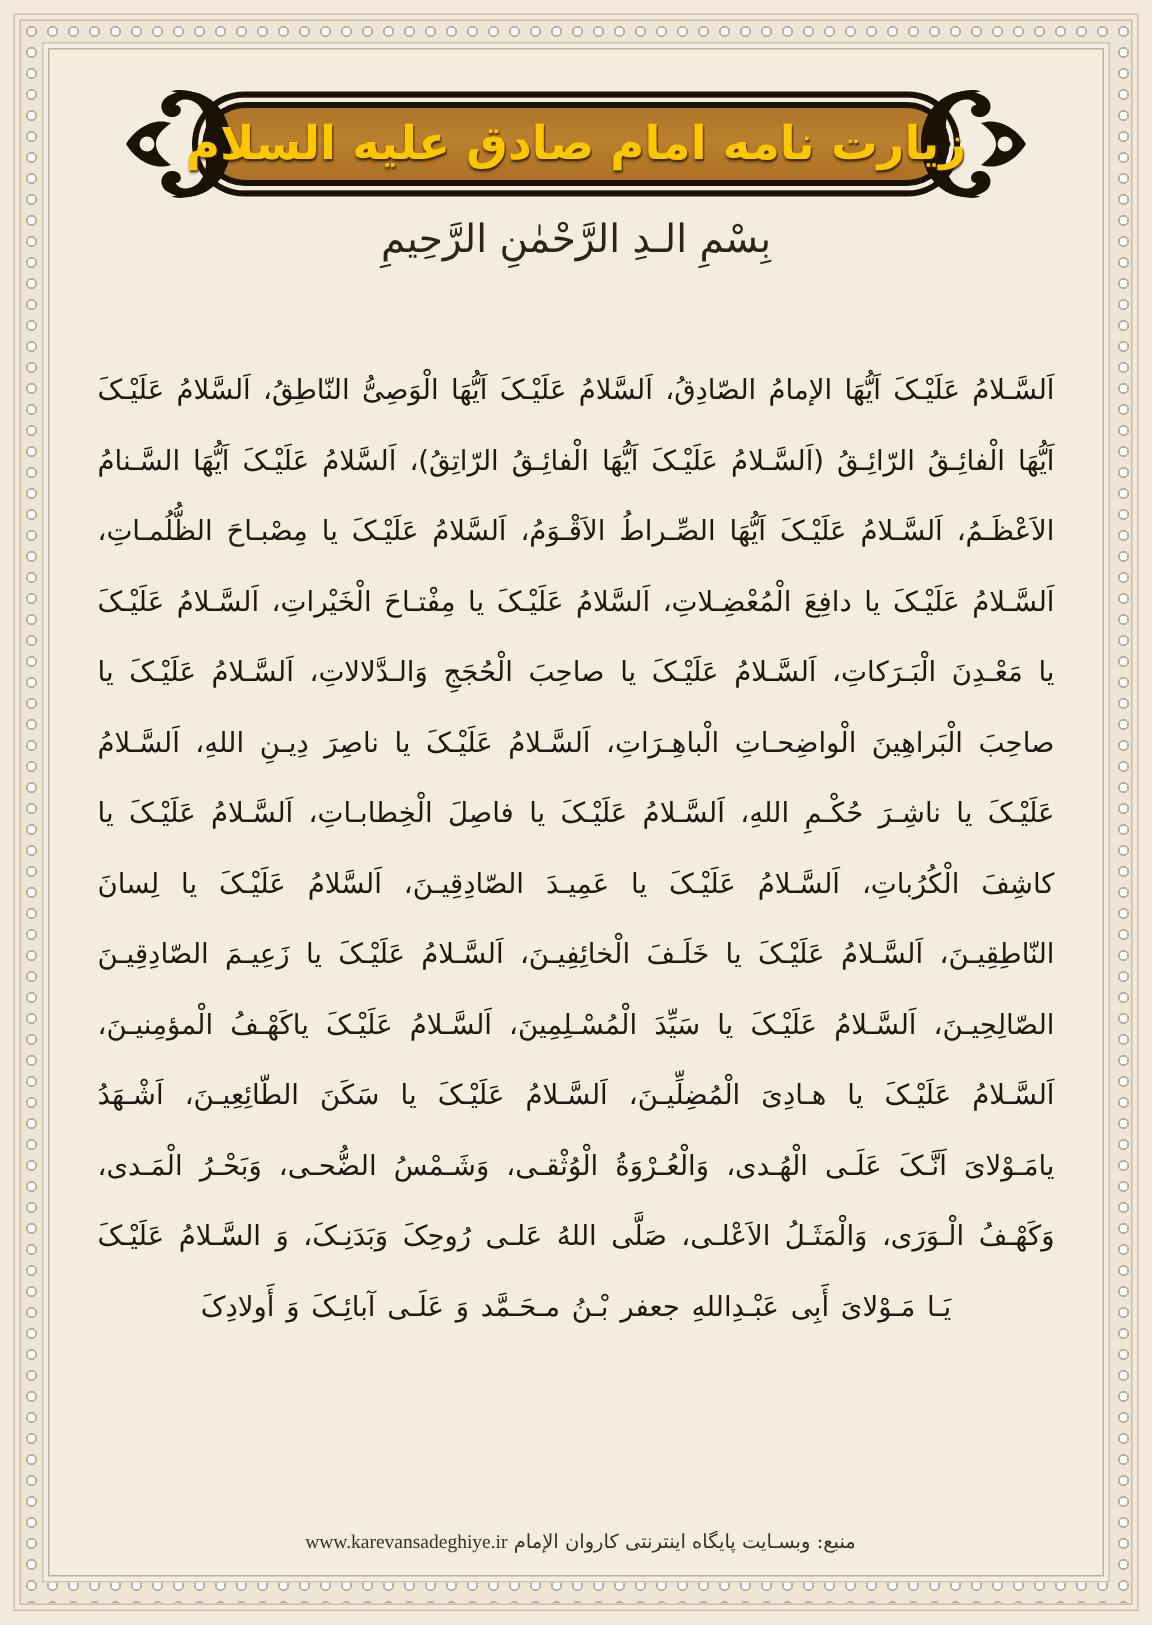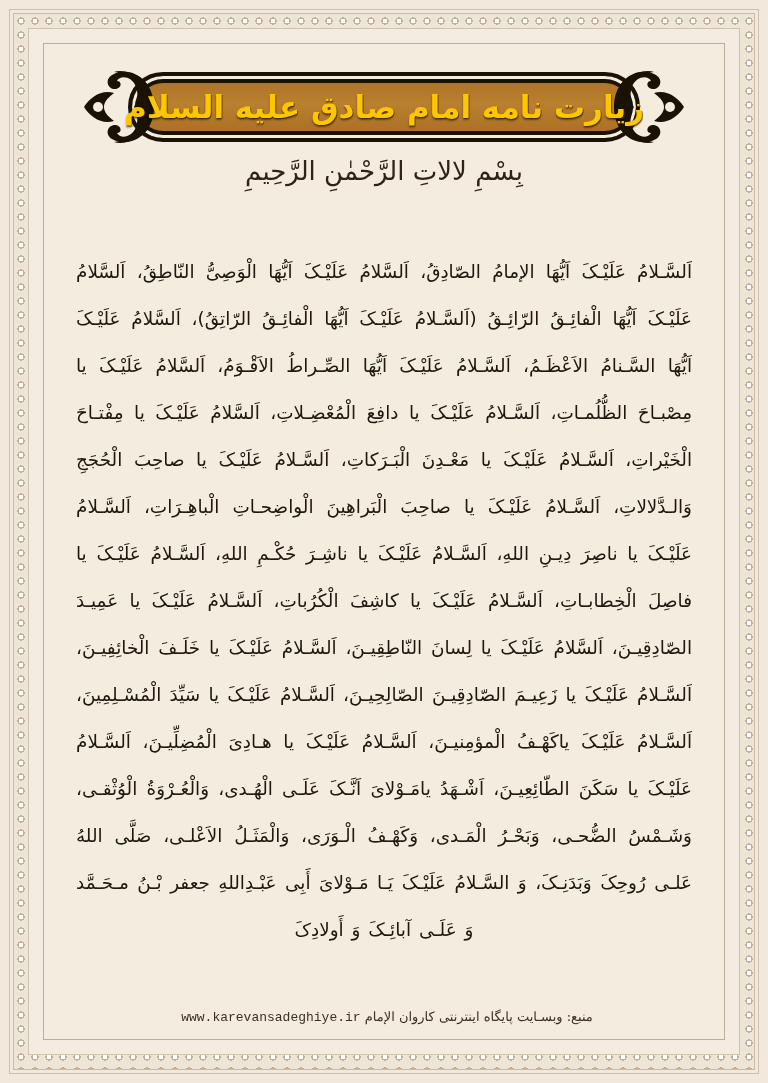--- a/index.html
+++ b/index.html
@@ -46,21 +46,21 @@
     background-color: #efe5d6;
     padding: 14px;
   }
   .frame-inner-pad {
     position: relative;
     width: 100%;
     height: 100%;
     box-sizing: border-box;
     background: #f4ece0;
     border: 1px solid #cfc2ae;
-    padding: 14px;
+    padding: 3px;
   }
   .frame-inner {
     position: relative;
     width: 100%;
     height: 100%;
     box-sizing: border-box;
     background: #f5ece0;
     border: 1px solid #bdae98;
     overflow: hidden;
   }
@@ -172,21 +172,21 @@
     direction: rtl;
     text-align: center;
     color: #3a3025;
     font-size: 13px;
     font-family: "DejaVu Serif", serif;
     white-space: nowrap;
   }
   .footer .url {
     direction: ltr;
     unicode-bidi: embed;
-    font-family: Liberation Mono, monospace;
+    font-family: Liberation Serif, serif;
     margin-inline-start: 6px;
   }
 </style>
 </head>
 <body>
 
 <div class="page">
   <div class="frame-outer">
     <div class="frame-bead">
       <div class="frame-inner-pad">
@@ -222,21 +222,21 @@
                     <circle cx="68" cy="44" r="5" fill="#f4ece0"></circle>
                     <path d="M18 22 C28 10, 44 6, 52 9 C44 10, 30 16, 24 28 Z"></path>
                     <path d="M18 66 C28 78, 44 82, 52 79 C44 78, 30 72, 24 60 Z"></path>
                   </g>
                 </svg>
 
                 <div class="banner-title">زیارت نامه امام صادق علیه السلام</div>
               </div>
             </div>
 
-            <div class="bismillah">بِسْمِ لالاتِ الرَّحْمٰنِ الرَّحِيمِ</div>
+            <div class="bismillah">بِسْمِ الـدِ الرَّحْمٰنِ الرَّحِيمِ</div>
 
             <div class="body-text">
               <p>اَلسَّـلامُ عَلَيْـکَ اَيُّهَا الإمامُ الصّادِقُ، اَلسَّلامُ عَلَيْـکَ اَيُّهَا الْوَصِىُّ النّاطِقُ، اَلسَّلامُ عَلَيْـکَ اَيُّهَا الْفائِـقُ الرّائِـقُ (اَلسَّـلامُ عَلَيْـکَ اَيُّهَا الْفائِـقُ الرّاتِقُ)، اَلسَّلامُ عَلَيْـکَ اَيُّهَا السَّـنامُ الاَعْظَـمُ، اَلسَّـلامُ عَلَيْـکَ اَيُّهَا الصِّـراطُ الاَقْـوَمُ، اَلسَّلامُ عَلَيْـکَ يا مِصْبـاحَ الظُّلُمـاتِ، اَلسَّـلامُ عَلَيْـکَ يا دافِعَ الْمُعْضِـلاتِ، اَلسَّلامُ عَلَيْـکَ يا مِفْتـاحَ الْخَيْراتِ، اَلسَّـلامُ عَلَيْـکَ يا مَعْـدِنَ الْبَـرَکاتِ، اَلسَّـلامُ عَلَيْـکَ يا صاحِبَ الْحُجَجِ وَالـدَّلالاتِ، اَلسَّـلامُ عَلَيْـکَ يا صاحِبَ الْبَراهِينَ الْواضِحـاتِ الْباهِـرَاتِ، اَلسَّـلامُ عَلَيْـکَ يا ناصِرَ دِيـنِ اللهِ، اَلسَّـلامُ عَلَيْـکَ يا ناشِـرَ حُکْـمِ اللهِ، اَلسَّـلامُ عَلَيْـکَ يا فاصِلَ الْخِطابـاتِ، اَلسَّـلامُ عَلَيْـکَ يا کاشِفَ الْکُرُباتِ، اَلسَّـلامُ عَلَيْـکَ يا عَمِيـدَ الصّادِقِيـنَ، اَلسَّلامُ عَلَيْـکَ يا لِسانَ النّاطِقِيـنَ، اَلسَّـلامُ عَلَيْـکَ يا خَلَـفَ الْخائِفِيـنَ، اَلسَّـلامُ عَلَيْـکَ يا زَعِيـمَ الصّادِقِيـنَ الصّالِحِيـنَ، اَلسَّـلامُ عَلَيْـکَ يا سَيِّدَ الْمُسْـلِمِينَ، اَلسَّـلامُ عَلَيْـکَ ياکَهْـفُ الْمؤمِنيـنَ، اَلسَّـلامُ عَلَيْـکَ يا هـادِىَ الْمُضِلِّيـنَ، اَلسَّـلامُ عَلَيْـکَ يا سَکَنَ الطّائِعِيـنَ، اَشْـهَدُ يامَـوْلاىَ اَنَّـکَ عَلَـى الْهُـدى، وَالْعُـرْوَةُ الْوُثْقـى، وَشَـمْسُ الضُّحـى، وَبَحْـرُ الْمَـدى، وَکَهْـفُ الْـوَرَى، وَالْمَثَـلُ الاَعْلـى، صَلَّى اللهُ عَلـى رُوحِکَ وَبَدَنِـکَ، وَ السَّـلامُ عَلَيْـکَ يَـا مَـوْلاىَ أَبِى عَبْـدِاللهِ جعفر بْـنُ مـحَـمَّد وَ عَلَـى آبائِـکَ وَ أَولادِکَ</p>
             </div>
 
             <div class="footer">
               <span>منبع: وبسـایت پایگاه اینترنتی کاروان الإمام</span>
               <span class="url">www.karevansadeghiye.ir</span>
             </div>
 

